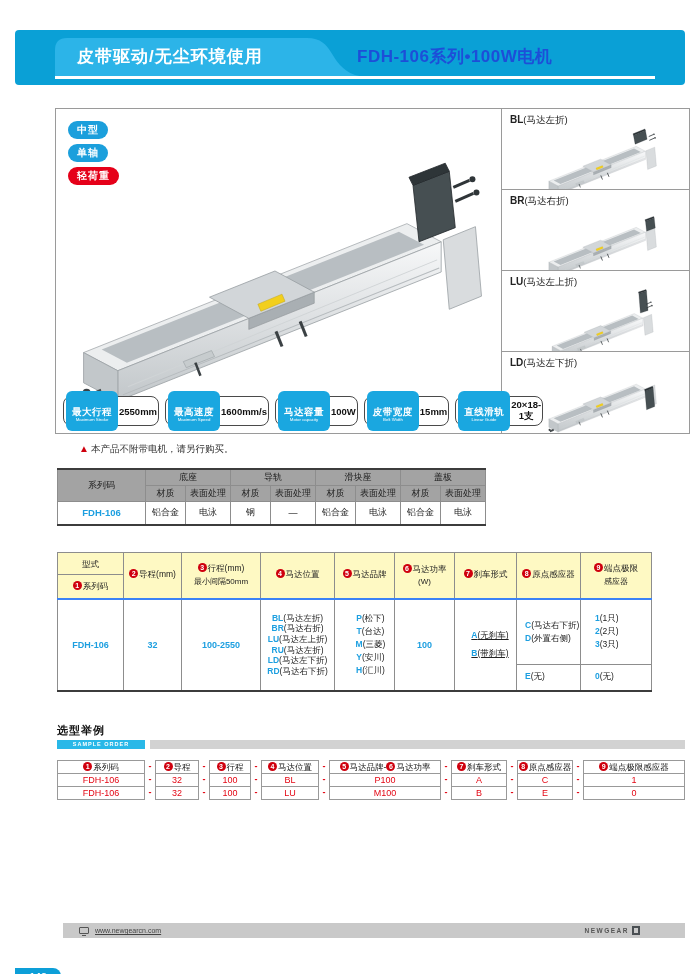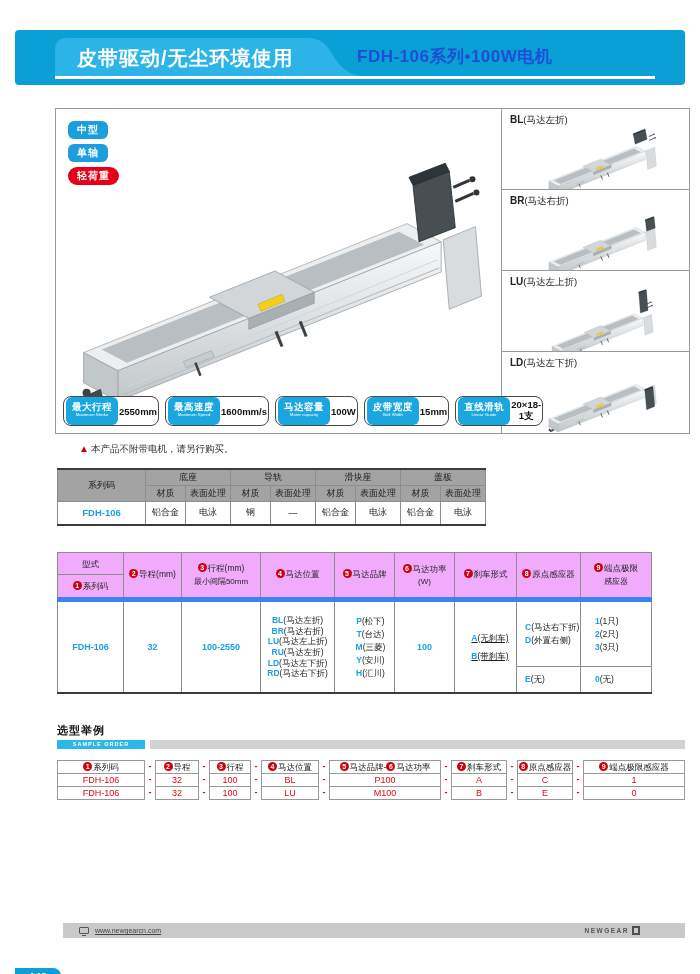--- a/index.html
+++ b/index.html
@@ -7,41 +7,41 @@
     --c-badge:#1aa7e0; --c-tblue:#1d9fe0; --c-cred:#cf000e; --c-sred:#e30613; --c-cyan:#29b8e8;
     --c-footblue:#0d9fd8;
   }
   *{margin:0;padding:0;box-sizing:border-box;}
   body{background:#fff;}
   #page{position:relative;width:700px;height:974px;background:#fff;overflow:hidden;
         font-family:"Liberation Sans","DejaVu Sans",sans-serif;color:#222;}
 
   
   .hdr{position:absolute;left:15px;top:30px;width:670px;height:55px;}
-  .hdr-title-left{position:absolute;left:62px;top:15px;font-size:20px;font-weight:bold;color:#fff;letter-spacing:1px;}
+  .hdr-title-left{position:absolute;left:62px;top:15px;font-size:17px;font-weight:bold;color:#fff;letter-spacing:1px;}
   .hdr-title-right{position:absolute;left:342px;top:15px;font-size:17px;font-weight:bold;color:#1d4ed8;letter-spacing:0.5px;}
 
   
   .main-box{position:absolute;left:55px;top:108px;width:635px;height:326px;border:1px solid #9a9a9a;background:#fff;}
   .tags{position:absolute;left:12px;top:12px;z-index:3;}
   .tag{display:block;width:max-content;color:#fff;font-size:10px;font-weight:bold;padding:2px 9px;border-radius:9px;margin-bottom:5px;letter-spacing:1px;}
-  .tag.blue{background:var(--c-tag-blue);border-radius:6px;}
+  .tag.blue{background:var(--c-tag-blue);}
   .tag.red{background:var(--c-tag-red);}
   .main-art{position:absolute;left:2px;top:28px;width:442px;height:272px;}
   .right-panel{position:absolute;right:0;top:0;width:188px;height:100%;border-left:1px solid #9a9a9a;}
   .variant-cell{position:relative;height:81px;border-bottom:1px solid #9a9a9a;overflow:hidden;}
   .variant-cell:last-child{height:83px;border-bottom:none;}
   .variant-label{position:absolute;left:8px;top:5px;font-size:9.5px;color:#222;z-index:2;}
   .variant-label b{font-size:10px;}
   .variant-art{position:absolute;right:0;bottom:-2px;width:172px;height:64px;}
 
   
   .badges{position:absolute;left:7px;bottom:7px;width:432px;display:flex;gap:6px;z-index:3;}
   .badge{position:relative;height:30px;flex:1 1 auto;background:#fff;border:1.5px solid #4a4a4a;border-radius:8px;display:flex;align-items:center;}
-  .badge-pill{width:52px;margin:2px 0 2px 2px;height:28px;background:var(--c-badge);border-radius:6px;color:#fff;text-align:center;line-height:1;padding-top:5px;}
+  .badge-pill{width:52px;margin:2px 0 2px 2px;height:40px;background:var(--c-badge);border-radius:6px;color:#fff;text-align:center;line-height:1;padding-top:16px;}
   .badge-cn{font-size:9.5px;font-weight:bold;letter-spacing:0.5px;display:block;}
   .badge-en{font-size:4.6px;display:block;margin-top:1.5px;transform:scale(.95);}
   .badge-val{flex:1;text-align:center;font-size:9.5px;font-weight:bold;color:#111;padding:0 1px;}
 
   
   .note{position:absolute;left:57px;top:443px;font-size:9.5px;color:#333;margin-left:22px;}
   .warn-icon{color:var(--c-cred);font-size:10px;margin-right:2px;}
 
   
   table{border-collapse:collapse;}
@@ -49,21 +49,21 @@
   .mat-table th,.mat-table td{border:1px solid #8d8d8d;text-align:center;padding:0;}
   .mat-table .hrow th{background:#a3a3a3;font-weight:normal;height:16px;color:#222;}
   .mat-table .drow td{height:24px;background:#fff;}
   .mat-table{border-top:2px solid #3c3c3c;border-bottom:2px solid #3c3c3c;}
   .mat-series{color:var(--c-tblue);font-weight:bold;font-size:9.5px;}
 
   
   .mod-table{position:absolute;left:57px;top:552px;width:594px;table-layout:fixed;font-size:8.5px;}
   .mod-table th,.mod-table td{border:1px solid #8d8d8d;padding:0;vertical-align:middle;text-align:center;}
   .mod-table{border-top:1px solid #555;border-bottom:2px solid #3c3c3c;}
-  .mod-table .mhead th{background:#f0abfc;font-weight:normal;height:46px;border-bottom:5px solid #3b82f6;color:#222;}
+  .mod-table .mhead th{background:#fef9c3;font-weight:normal;height:46px;border-bottom:2px solid #3b82f6;color:#222;}
   .m1top{border-bottom:1px solid #8d8d8d;height:22px;line-height:22px;}
   .m1bot{height:22px;line-height:22px;}
   .msub{font-size:8px;margin-top:1px;}
   .mod-table td{height:91px;}
   .bluecell{color:var(--c-tblue);font-weight:bold;font-size:9px;}
   .mlist{text-align:left;padding-left:6px;line-height:10.6px;}
   .mlist div{white-space:nowrap;}
   .bcode{color:var(--c-tblue);font-weight:bold;}
   .brakes div{margin:7px 0;text-decoration:underline;}
   .split-td{padding:0 !important;vertical-align:top;}

